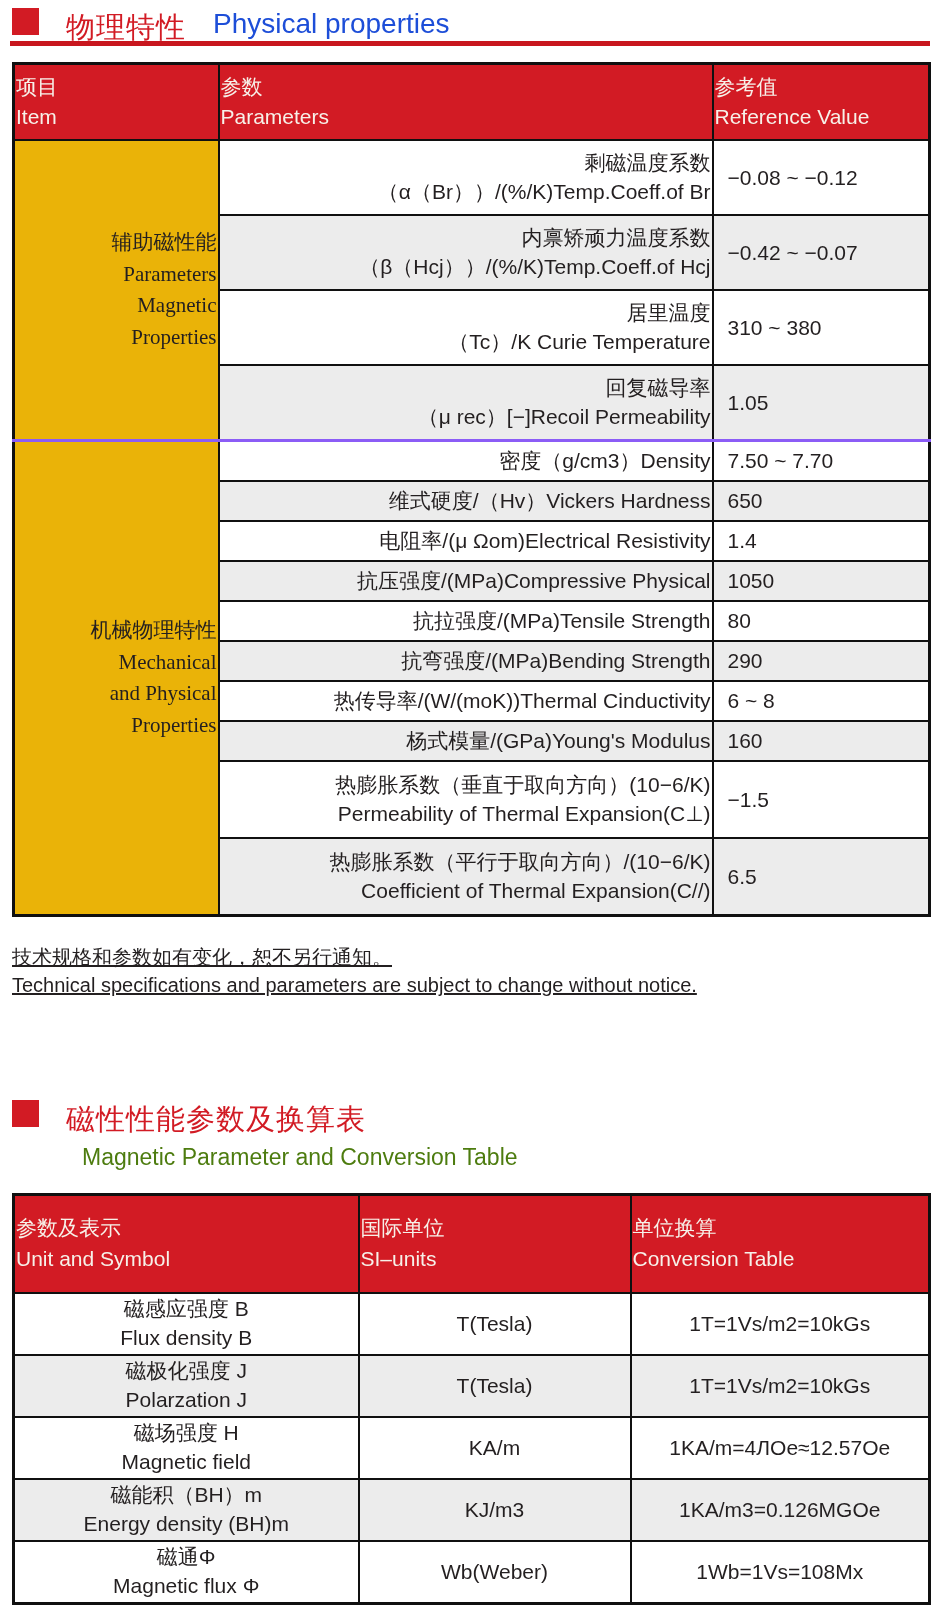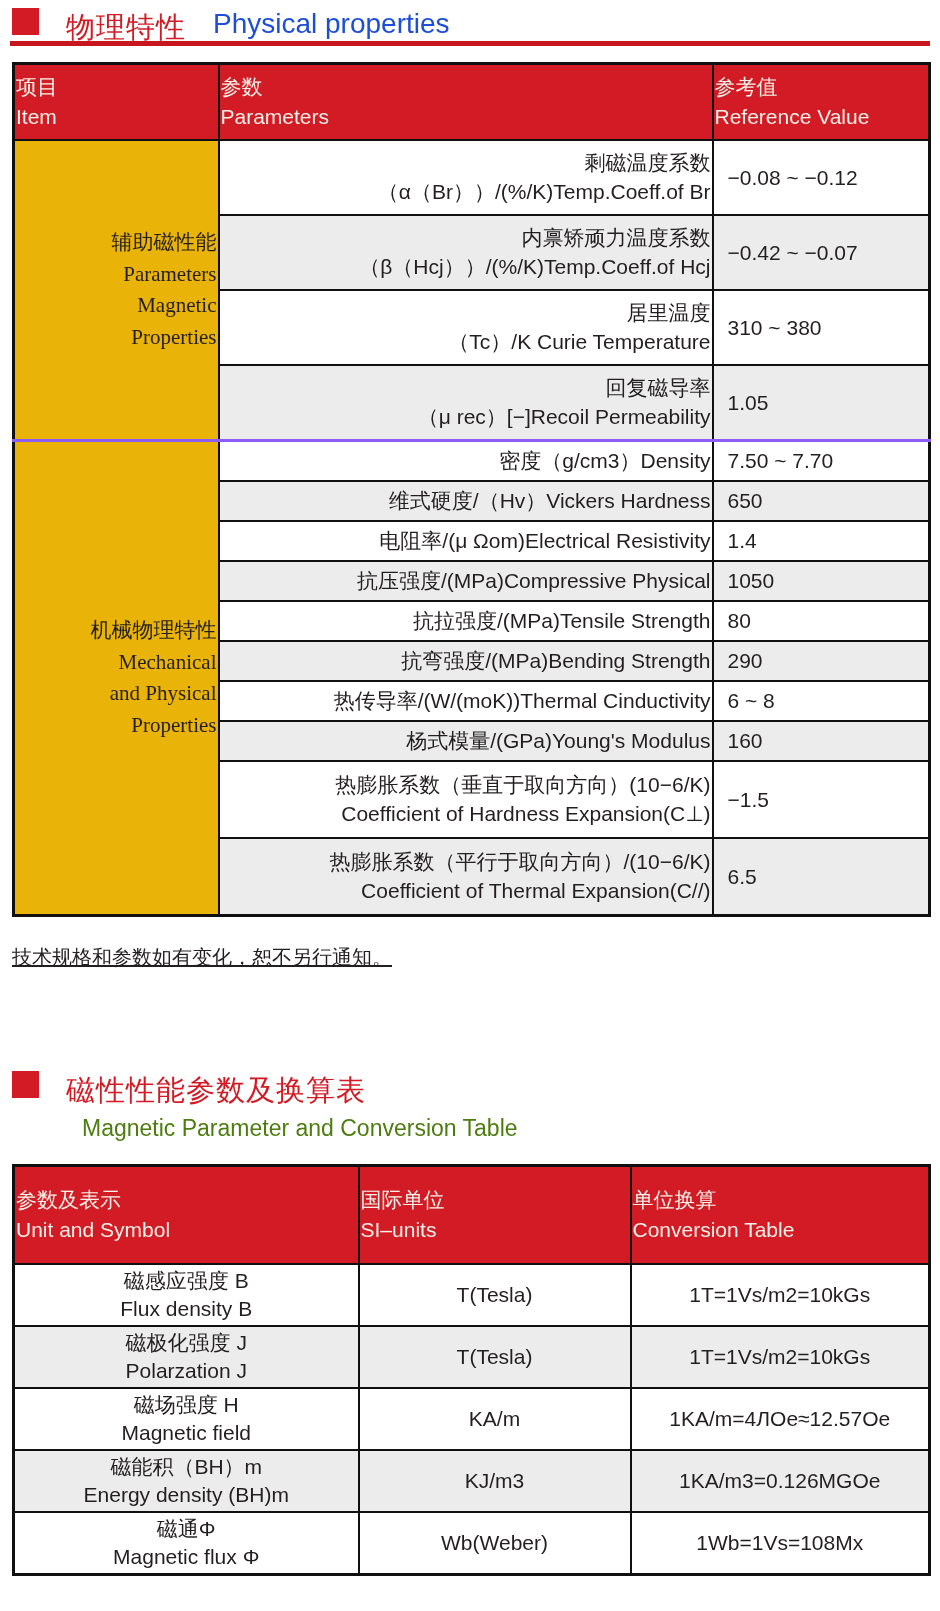--- a/index.html
+++ b/index.html
@@ -168,36 +168,37 @@
     </tr>
     <tr class="r40 alt">
       <td class="param">
           <span class="pline">杨式模量/(GPa)Young's Modulus</span>
         </td>
       <td class="value"><span>160</span></td>
     </tr>
     <tr class="r77">
       <td class="param">
         <span class="pline">热膨胀系数（垂直于取向方向）(10−6/K)</span>
-        <span class="pline">Coefficient of Hardness Expansion(C⊥)</span>
+        <span class="pline">Permeability of Thermal Expansion(C⊥)</span>
       </td>
       <td class="value"><span>−1.5</span></td>
     </tr>
     <tr class="r77 alt">
       <td class="param">
         <span class="pline">热膨胀系数（平行于取向方向）/(10−6/K)</span>
         <span class="pline">Coefficient of Thermal Expansion(C//)</span>
       </td>
       <td class="value"><span>6.5</span></td>
     </tr>
   </tbody>
 </table>
 
 <div class="footnote">
   <span class="fline">技术规格和参数如有变化，恕不另行通知。</span>
+  <span class="fline">Technical specifications and parameters are subject to change without notice.</span>
 </div>
 
 <div id="sec2">
   <div class="sec-title">
     <span class="sq"></span>
     <span class="t-zh">磁性性能参数及换算表</span>
   </div>
   <div class="t2-en">Magnetic Parameter and Conversion Table</div>
 </div>
 

